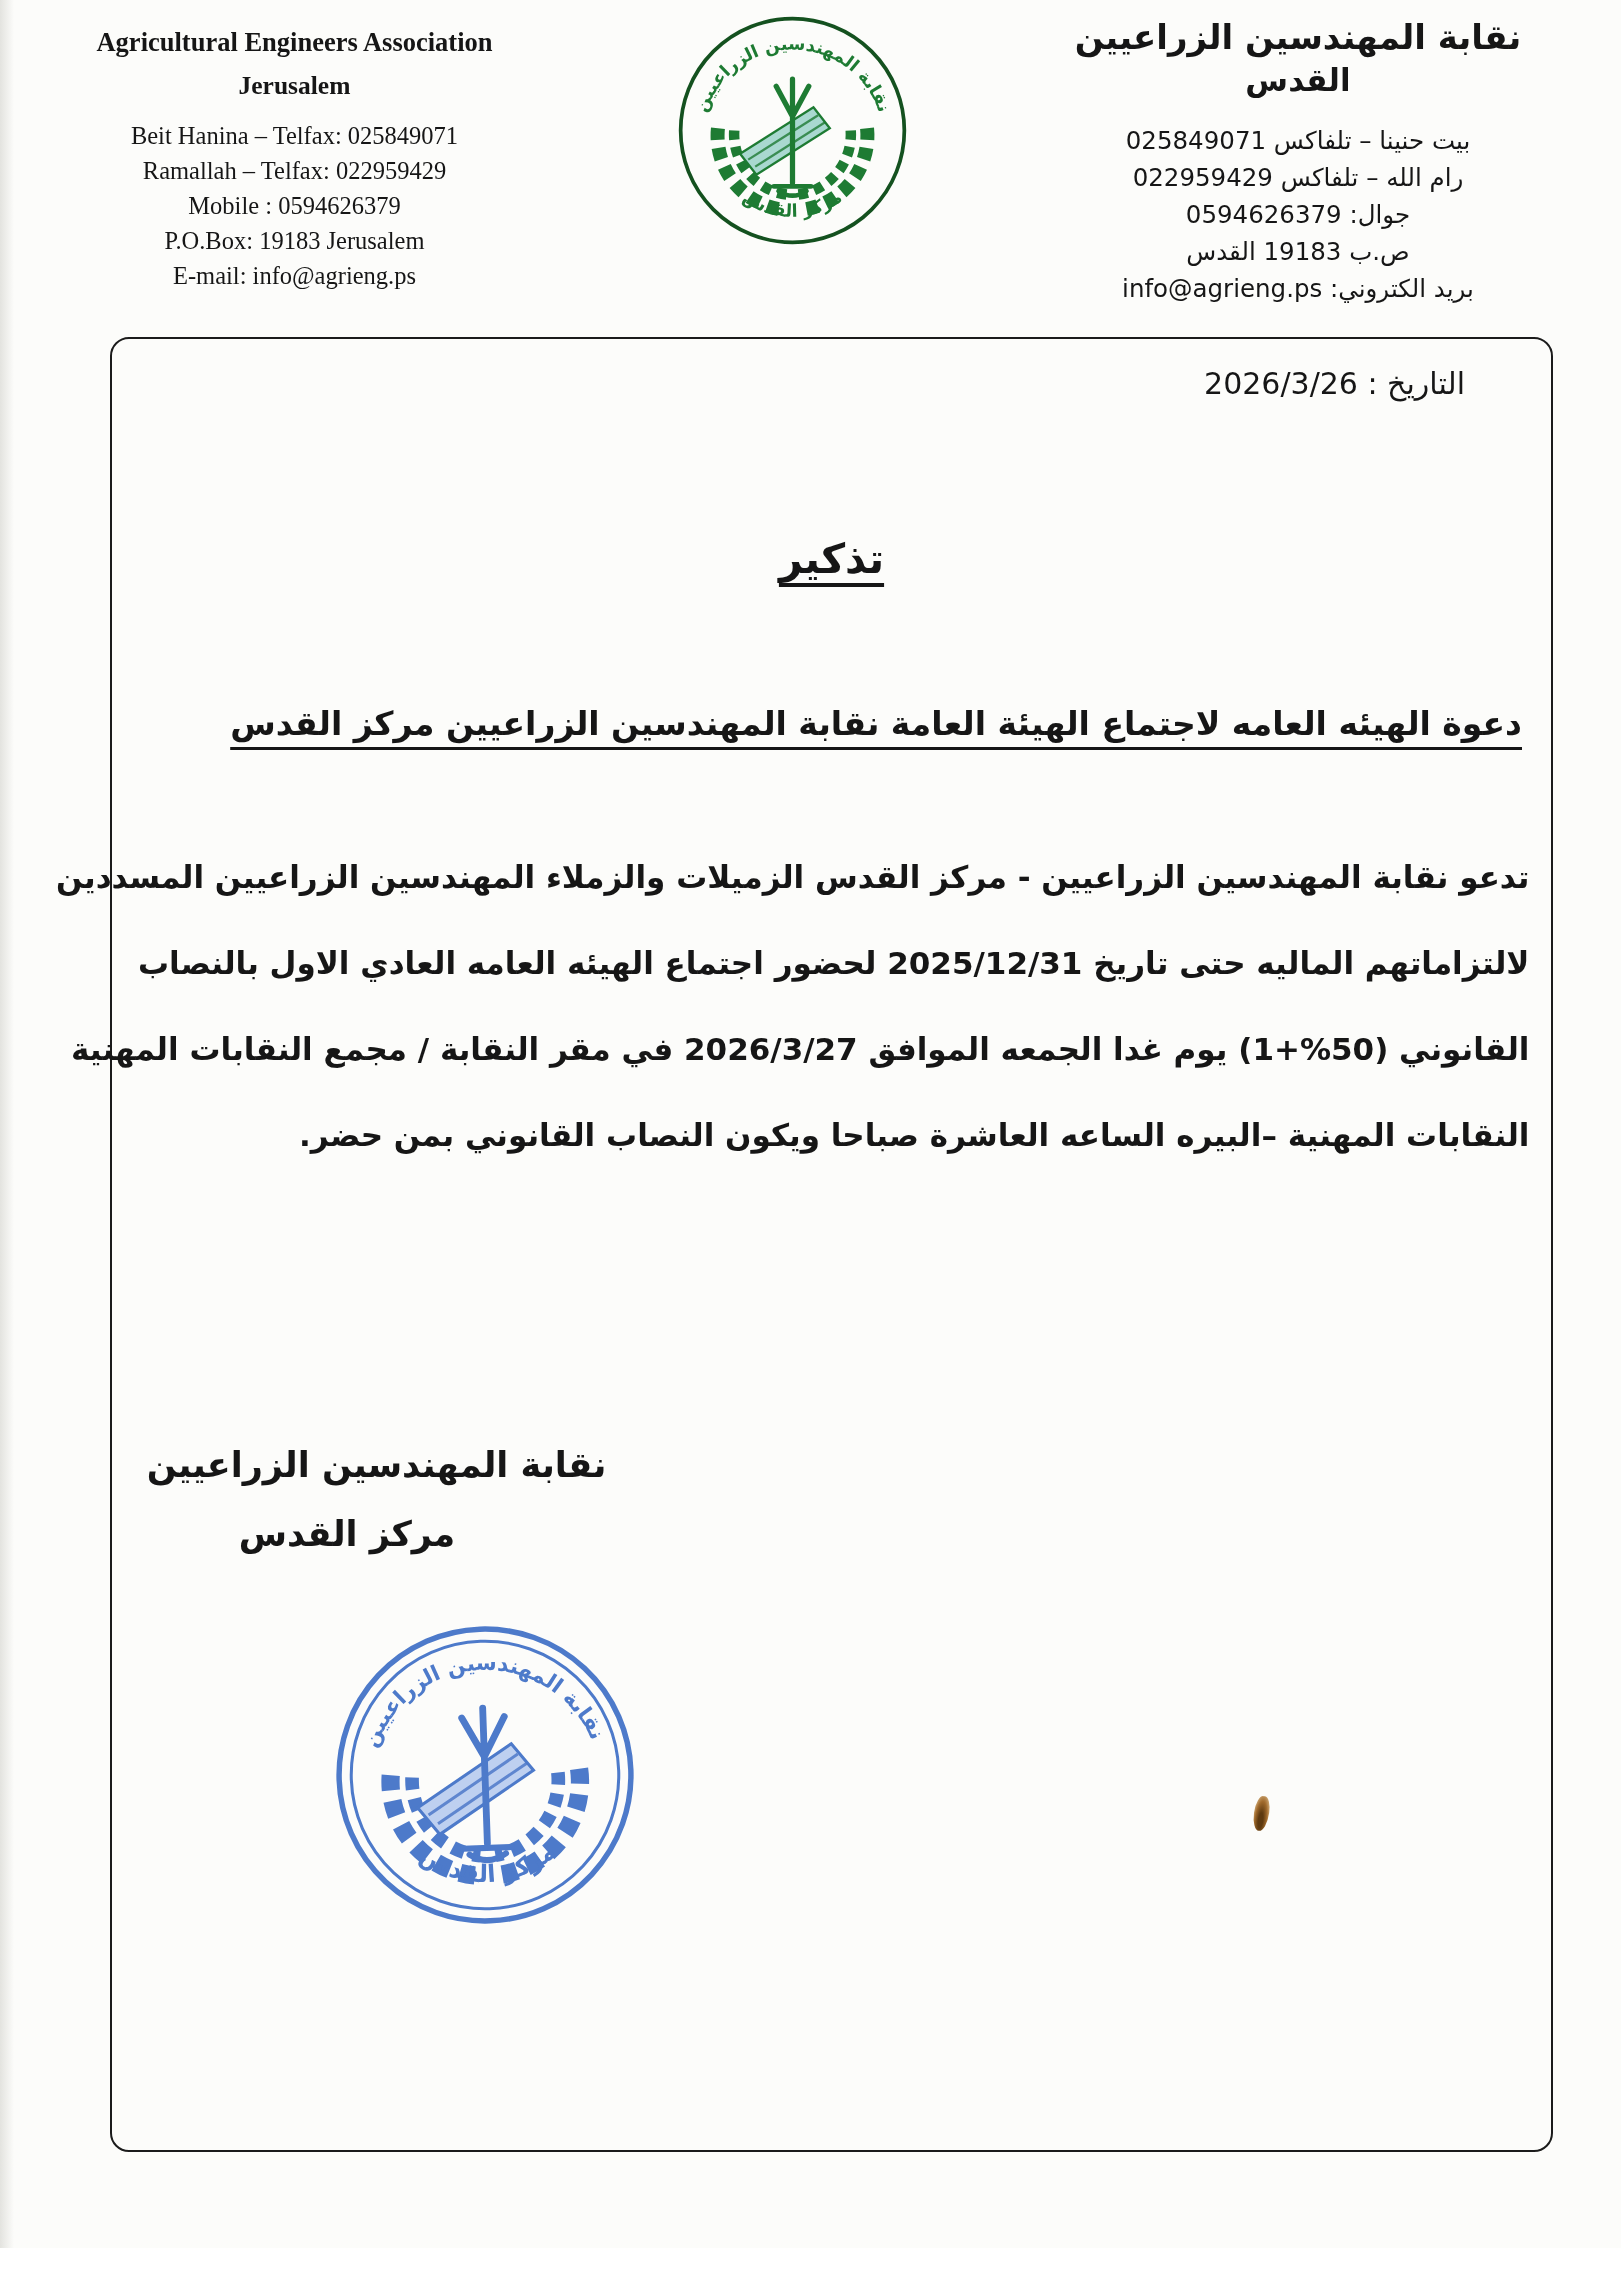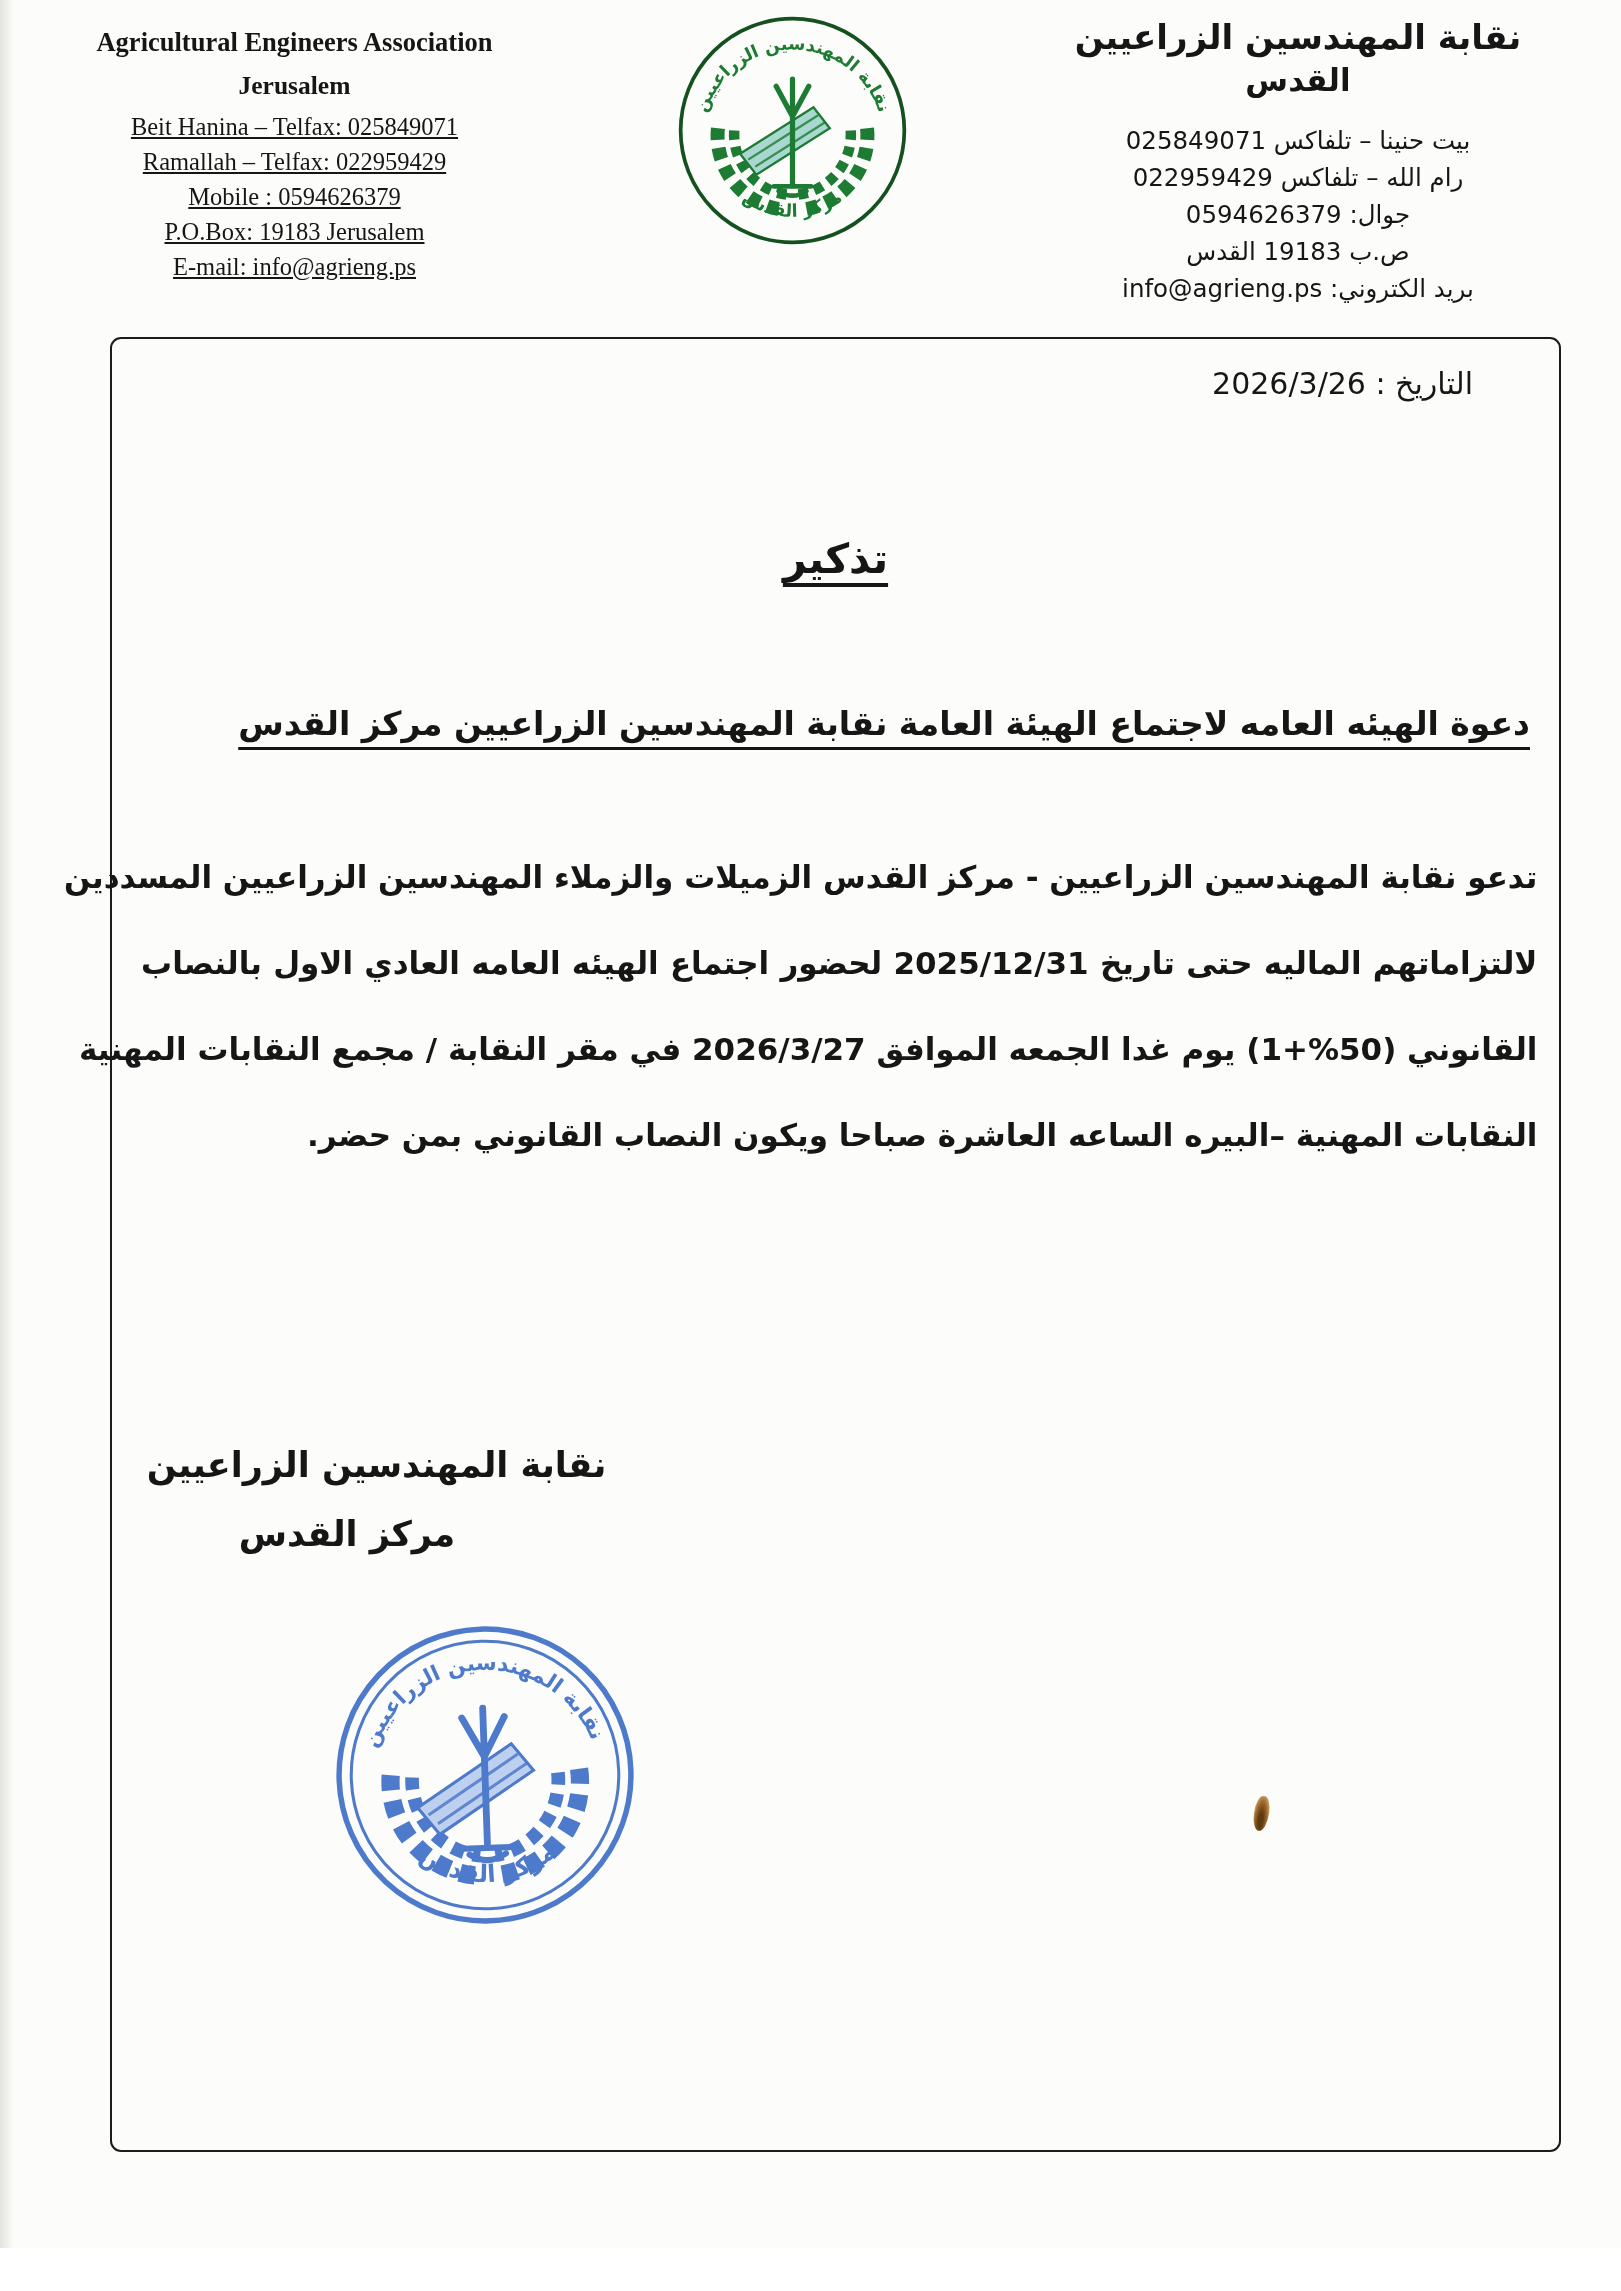--- a/index.html
+++ b/index.html
@@ -13,21 +13,21 @@
   }
   
   .hdr-left{
     position:absolute;left:71px;top:25.5px;width:447px;
     text-align:center;
     font-family:"Liberation Serif",serif;
   }
   .hdr-left .t1{font-size:26.5px;font-weight:bold;line-height:1.25;}
   .hdr-left .t2{font-size:25.5px;font-weight:bold;margin-top:12px;}
   .hdr-left .cl{font-size:24.5px;line-height:35px;}
-  .hdr-left .contacts{margin-top:8px;text-decoration:underline;}
+  .hdr-left .contacts{margin-top:17px;}
 
   .hdr-right{
     position:absolute;left:1008px;top:15.7px;width:580px;
     text-align:center;direction:rtl;
   }
   .hdr-right .t1{font-size:34px;font-weight:bold;line-height:1.25;}
   .hdr-right .t2{font-size:31px;font-weight:bold;margin-top:3.9px;}
   .hdr-right .cl{font-size:24.5px;line-height:37px;}
   .hdr-right .contacts{margin-top:24px;}
 
@@ -38,21 +38,21 @@
   .logo-green .ringline{stroke:#14511f;}
   .logo-green .beam{fill:#a9d8d0;}
   .stamp-blue{color:#3f6fc6;}
   .stamp-blue .ringline{stroke:#3f6fc6;}
   .stamp-blue .beam{fill:#b9cdf0;}
   .emblem text{font-family:"DejaVu Sans",sans-serif;font-weight:bold;fill:currentColor;}
 
   
   .letterbox{
     position:absolute;left:110px;top:337px;width:1439px;height:1811px;
-    border:2.9px solid #1b1b1b;border-radius:11px;padding-left:8px;
+    border:2.9px solid #1b1b1b;border-radius:19px;
   }
   .date-line{
     position:absolute;top:27.4px;right:86px;
     direction:rtl;font-size:30px;
   }
   .memo-title{
     position:absolute;top:196px;left:0;width:100%;
     text-align:center;
   }
   .memo-title span{

